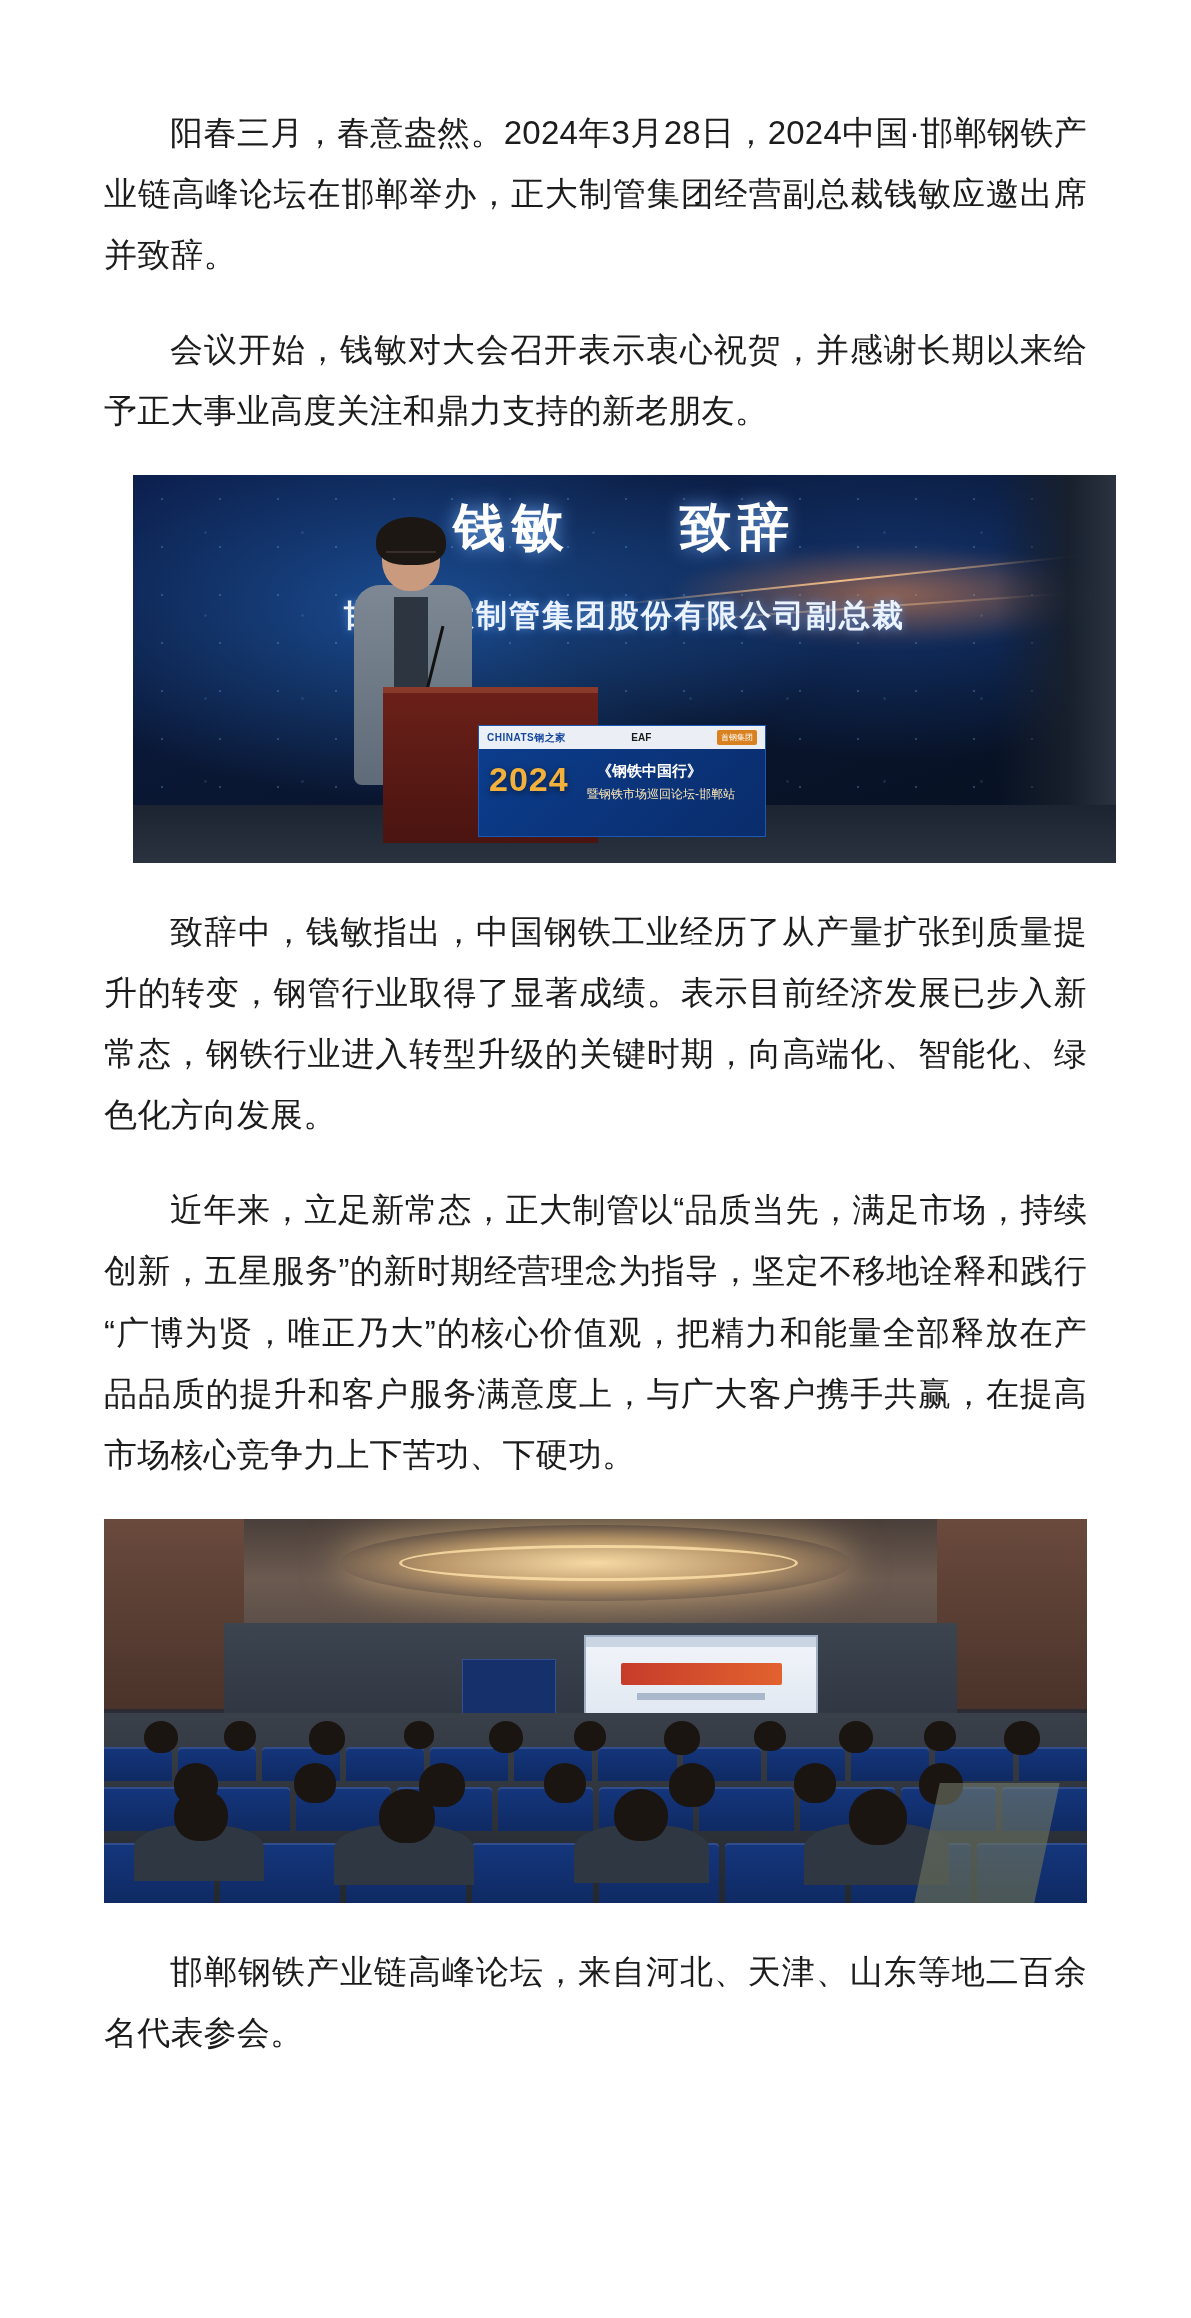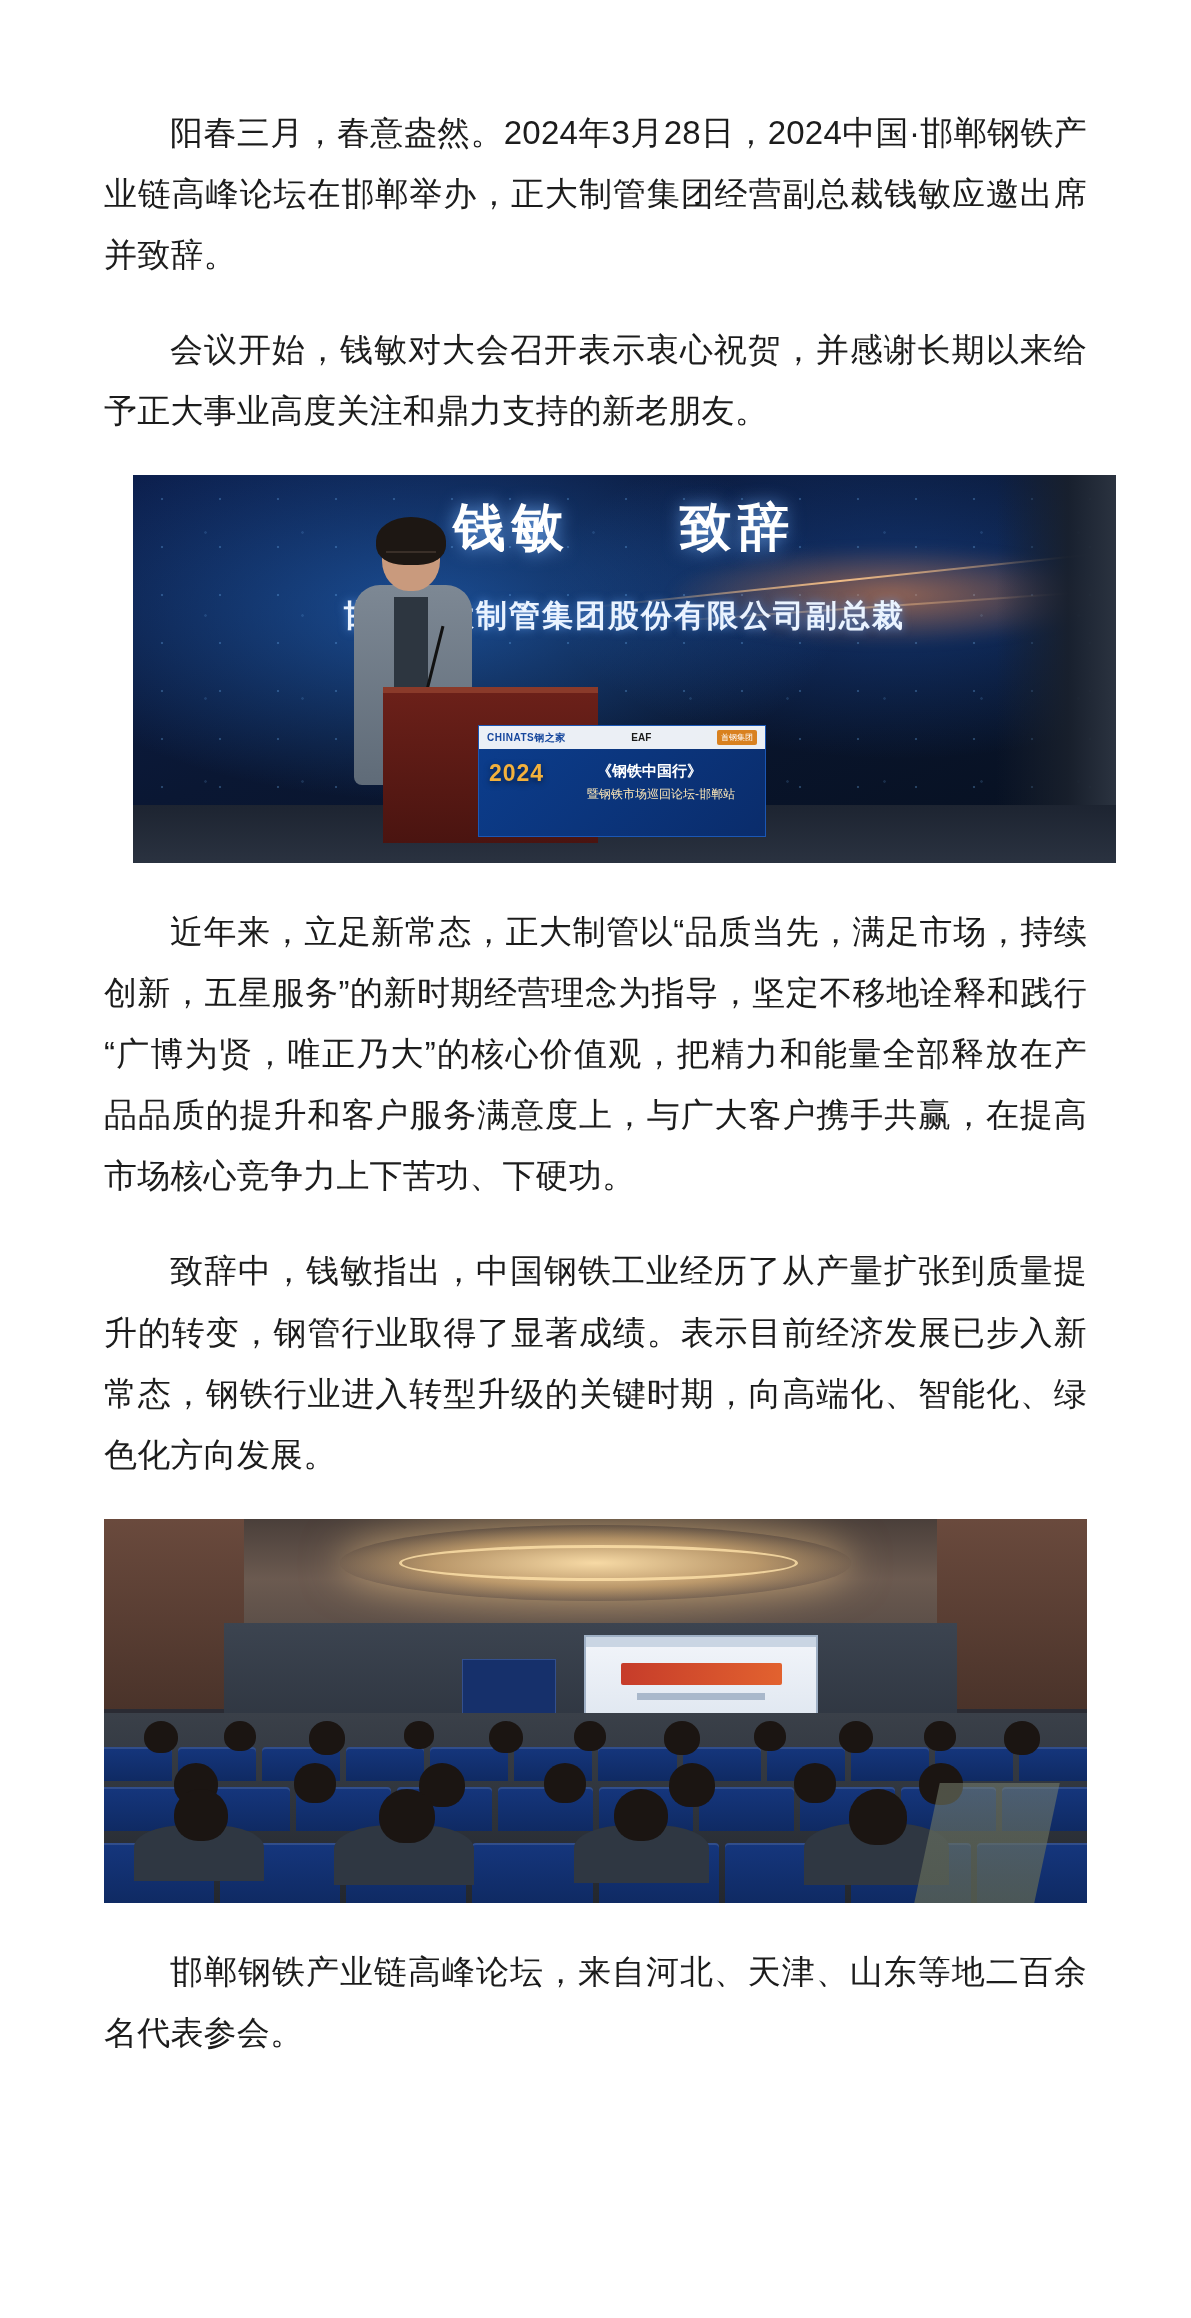--- a/index.html
+++ b/index.html
@@ -211,21 +211,21 @@
     font-size: 8px;
     color: #fff;
     background: #d9811f;
     padding: 2px 4px;
     border-radius: 2px;
   }
   .p1-year {
     position: absolute;
     left: 10px;
     top: 34px;
-    font-size: 23px;
+    font-size: 34px;
     font-weight: bold;
     color: #f3b13c;
     letter-spacing: 1px;
     text-shadow: 0 2px 6px rgba(0,0,0,.5);
   }
   .p1-bannertitle {
     position: absolute;
     left: 118px;
     top: 36px;
     font-size: 15px;
@@ -422,22 +422,22 @@
           <span class="p1-logo2">EAF</span>
           <span class="p1-logo3">首钢集团</span>
         </div>
         <div class="p1-year">2024</div>
         <div class="p1-bannertitle">《钢铁中国行》</div>
         <div class="p1-bannersub">暨钢铁市场巡回论坛-邯郸站</div>
       </div>
     </div>
   </div>
 
+  <p class="para">致辞中，钱敏指出，中国钢铁工业经历了从产量扩张到质量提升的转变，钢管行业取得了显著成绩。表示目前经济发展已步入新常态，钢铁行业进入转型升级的关键时期，向高端化、智能化、绿色化方向发展。</p>
   <p class="para">近年来，立足新常态，正大制管以“品质当先，满足市场，持续创新，五星服务”的新时期经营理念为指导，坚定不移地诠释和践行“广博为贤，唯正乃大”的核心价值观，把精力和能量全部释放在产品品质的提升和客户服务满意度上，与广大客户携手共赢，在提高市场核心竞争力上下苦功、下硬功。</p>
-  <p class="para">致辞中，钱敏指出，中国钢铁工业经历了从产量扩张到质量提升的转变，钢管行业取得了显著成绩。表示目前经济发展已步入新常态，钢铁行业进入转型升级的关键时期，向高端化、智能化、绿色化方向发展。</p>
 
   <div class="figure">
     <div class="photo2">
       <div class="p2-ceiling"></div>
       <div class="p2-chandelier"></div>
       <div class="p2-ring"></div>
       <div class="p2-wallL"></div>
       <div class="p2-wallR"></div>
       <div class="p2-back"></div>
       <div class="p2-sidescreen"></div>

